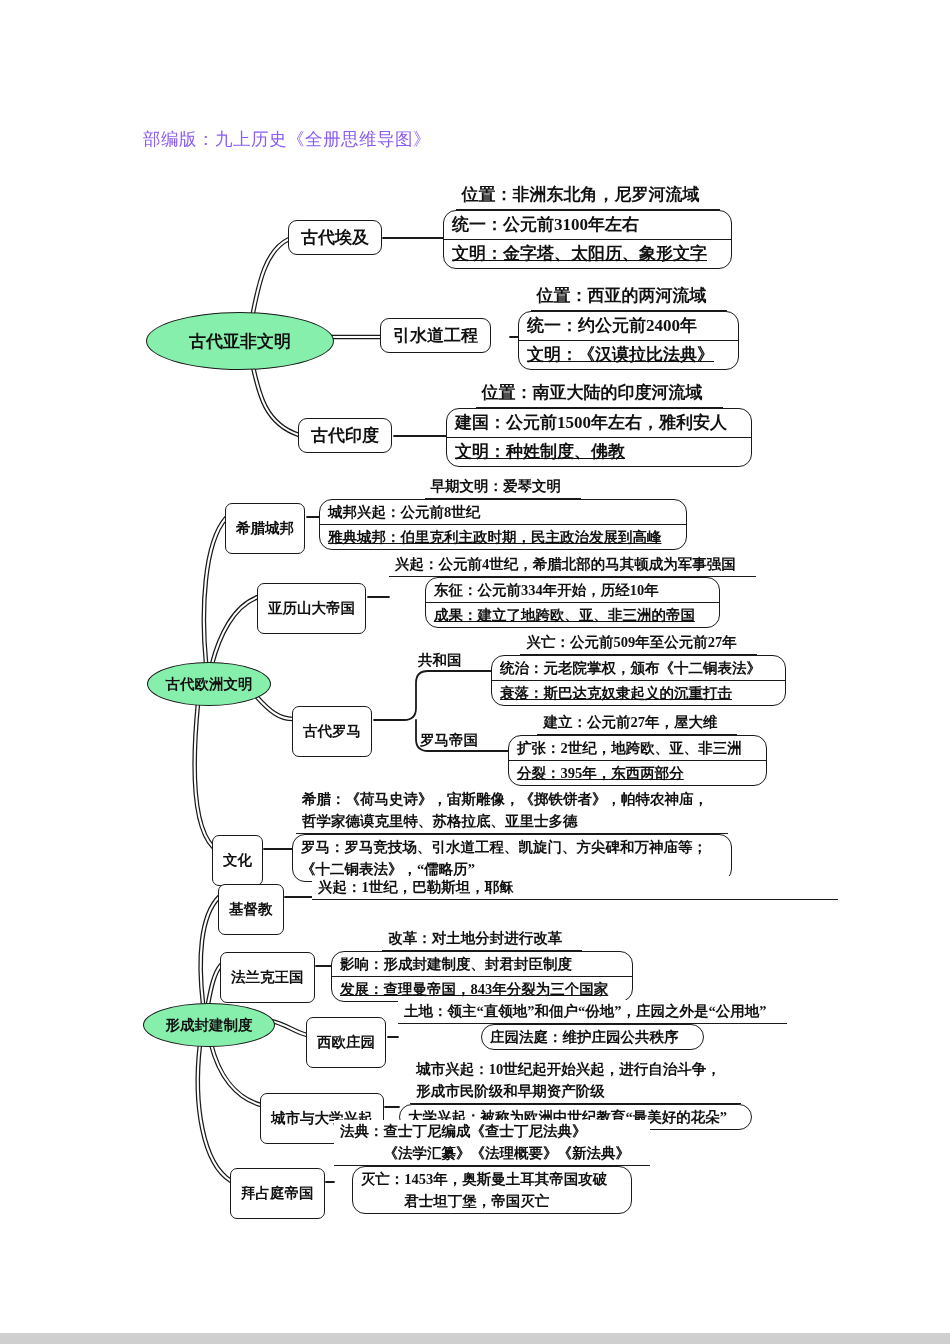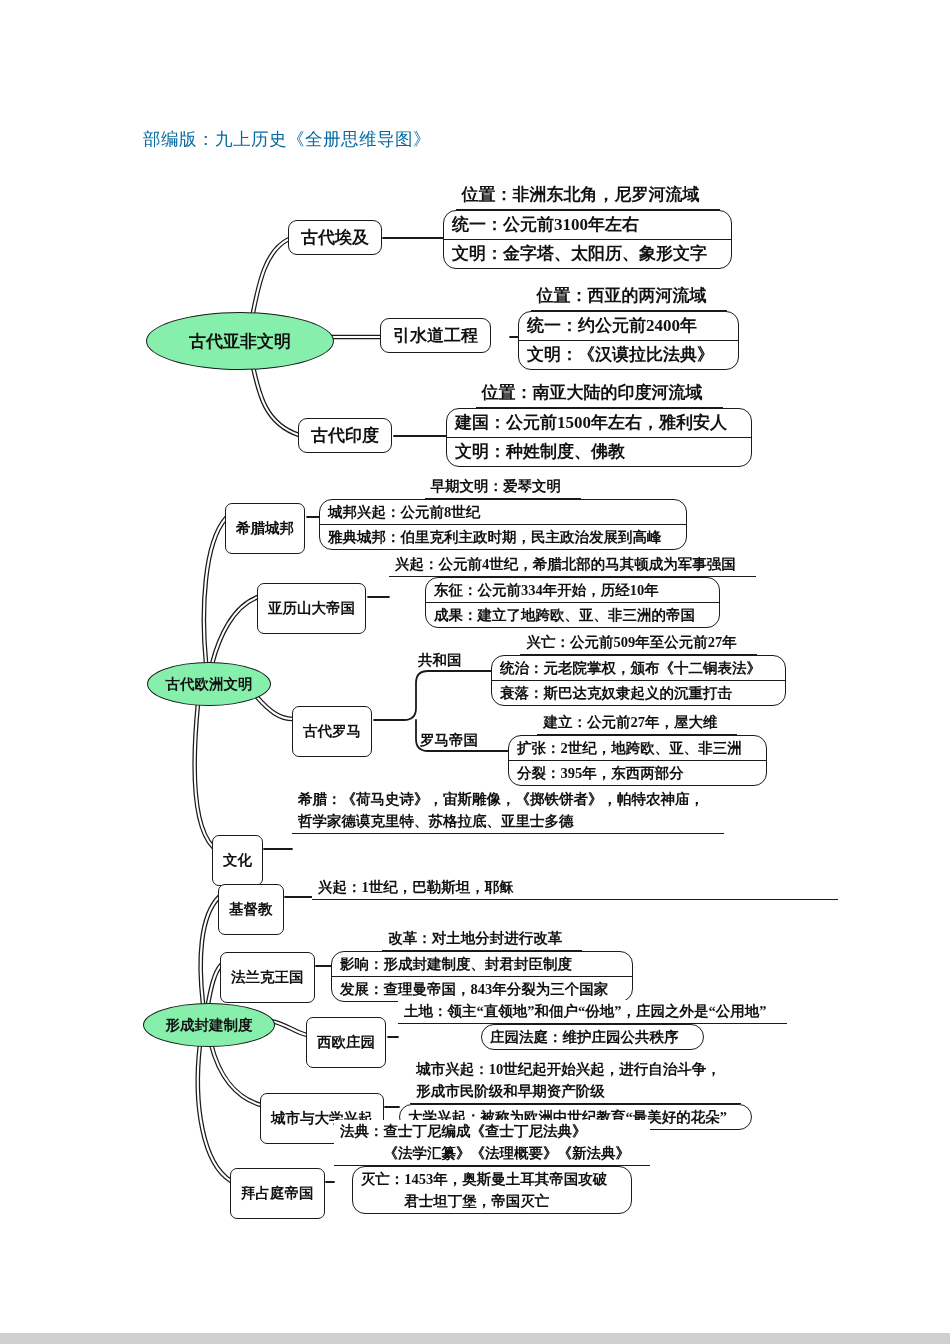--- a/index.html
+++ b/index.html
@@ -1,19 +1,19 @@
 <!DOCTYPE html>
 <html><head>
 <meta charset="utf-8">
 <style>
   html,body{margin:0;padding:0;background:#ffffff;}
   body{width:950px;height:1344px;position:relative;font-family:"Liberation Serif",serif;color:#111;}
   .canvas{position:absolute;left:0;top:0;width:950px;height:1344px;background:#fff;overflow:hidden;}
   .doc-title{position:absolute;left:143px;top:127px;font-family:Liberation Mono, monospace;
-    font-size:17.5px;color:#0369a1;letter-spacing:.5px;z-index:2;}
+    font-size:17.5px;color:#8b5cf6;letter-spacing:.5px;z-index:2;}
   svg.wires{position:absolute;left:0;top:0;z-index:0;}
   svg.wires path{fill:none;stroke:#1a1a1a;stroke-linecap:round;}
   svg.wires path.branch{stroke-width:4.6px;}
   svg.wires path.branch-core{stroke:#ffffff;stroke-width:2.1px;}
   svg.wires path.conn{stroke-width:1.8px;stroke-linejoin:round;}
   .node{position:absolute;z-index:1;background:#86efac;}
   .ellipse{border:1.8px solid #1a1a1a;border-radius:50%;display:flex;align-items:center;
     justify-content:center;font-weight:700;text-align:center;}
   .box{border:1.7px solid #1a1a1a;background:#fff;font-weight:700;display:flex;
     align-items:center;justify-content:center;white-space:nowrap;}
@@ -21,21 +21,21 @@
   .b2{font-size:14.5px;padding:15px 10px;border-radius:7px;}
   .sublabel{position:absolute;z-index:1;font-weight:700;font-size:14.5px;white-space:nowrap;}
   .group{position:absolute;z-index:1;display:flex;flex-direction:column;align-items:center;font-weight:700;}
   .g1{font-size:17px;}
   .g1 .lead,.g1 .it{line-height:26px;}
   .g2{font-size:14.5px;}
   .g2 .lead,.g2 .it{line-height:22px;}
   .lead{white-space:pre-wrap;border-bottom:1.6px solid #1a1a1a;padding:0 20px 1px 6px;background:#fff;}
   .encl{border:1.6px solid #1a1a1a;border-radius:13px;background:#fff;}
   .encl .it{white-space:pre-wrap;padding:1px 24px 1px 8px;}
-  .encl .it + .it{border-top:1.5px solid #1a1a1a;}
+  .encl .it + .it{border-top:1.5px solid #1a1a1a;text-decoration:underline;}
   .lead.wide{min-width:500px;}
   .page-gap{position:absolute;left:0;top:1333px;width:950px;height:11px;background:#cfcfcf;z-index:3;}
 </style>
 </head>
 <body>
 
 <div class="canvas">
 
   <div class="doc-title">部编版：九上历史《全册思维导图》</div>
 
@@ -148,20 +148,24 @@
     <div class="encl">
       <div class="it">扩张：2世纪，地跨欧、亚、非三洲</div>
       <div class="it">分裂：395年，东西两部分</div>
     </div>
   </div>
 
   <div class="node box b2" style="left:212px;top:835px">文化</div>
   <div class="group g2" style="left:292px;top:788px">
     <div class="lead">希腊：《荷马史诗》，宙斯雕像，《掷铁饼者》，帕特农神庙，
 哲学家德谟克里特、苏格拉底、亚里士多德</div>
+    <div class="encl">
+      <div class="it">罗马：罗马竞技场、引水道工程、凯旋门、方尖碑和万神庙等；
+《十二铜表法》，“儒略历”</div>
+    </div>
   </div>
 
   <div class="node ellipse" style="left:143px;top:1003px;width:130px;height:42px;font-size:14.5px">形成封建制度</div>
 
   <div class="node box b2" style="left:218px;top:884px">基督教</div>
   <div class="group g2" style="left:312px;top:876px">
     <div class="lead wide">兴起：1世纪，巴勒斯坦，耶稣</div>
   </div>
 
   <div class="node box b2" style="left:220px;top:952px">法兰克王国</div>

